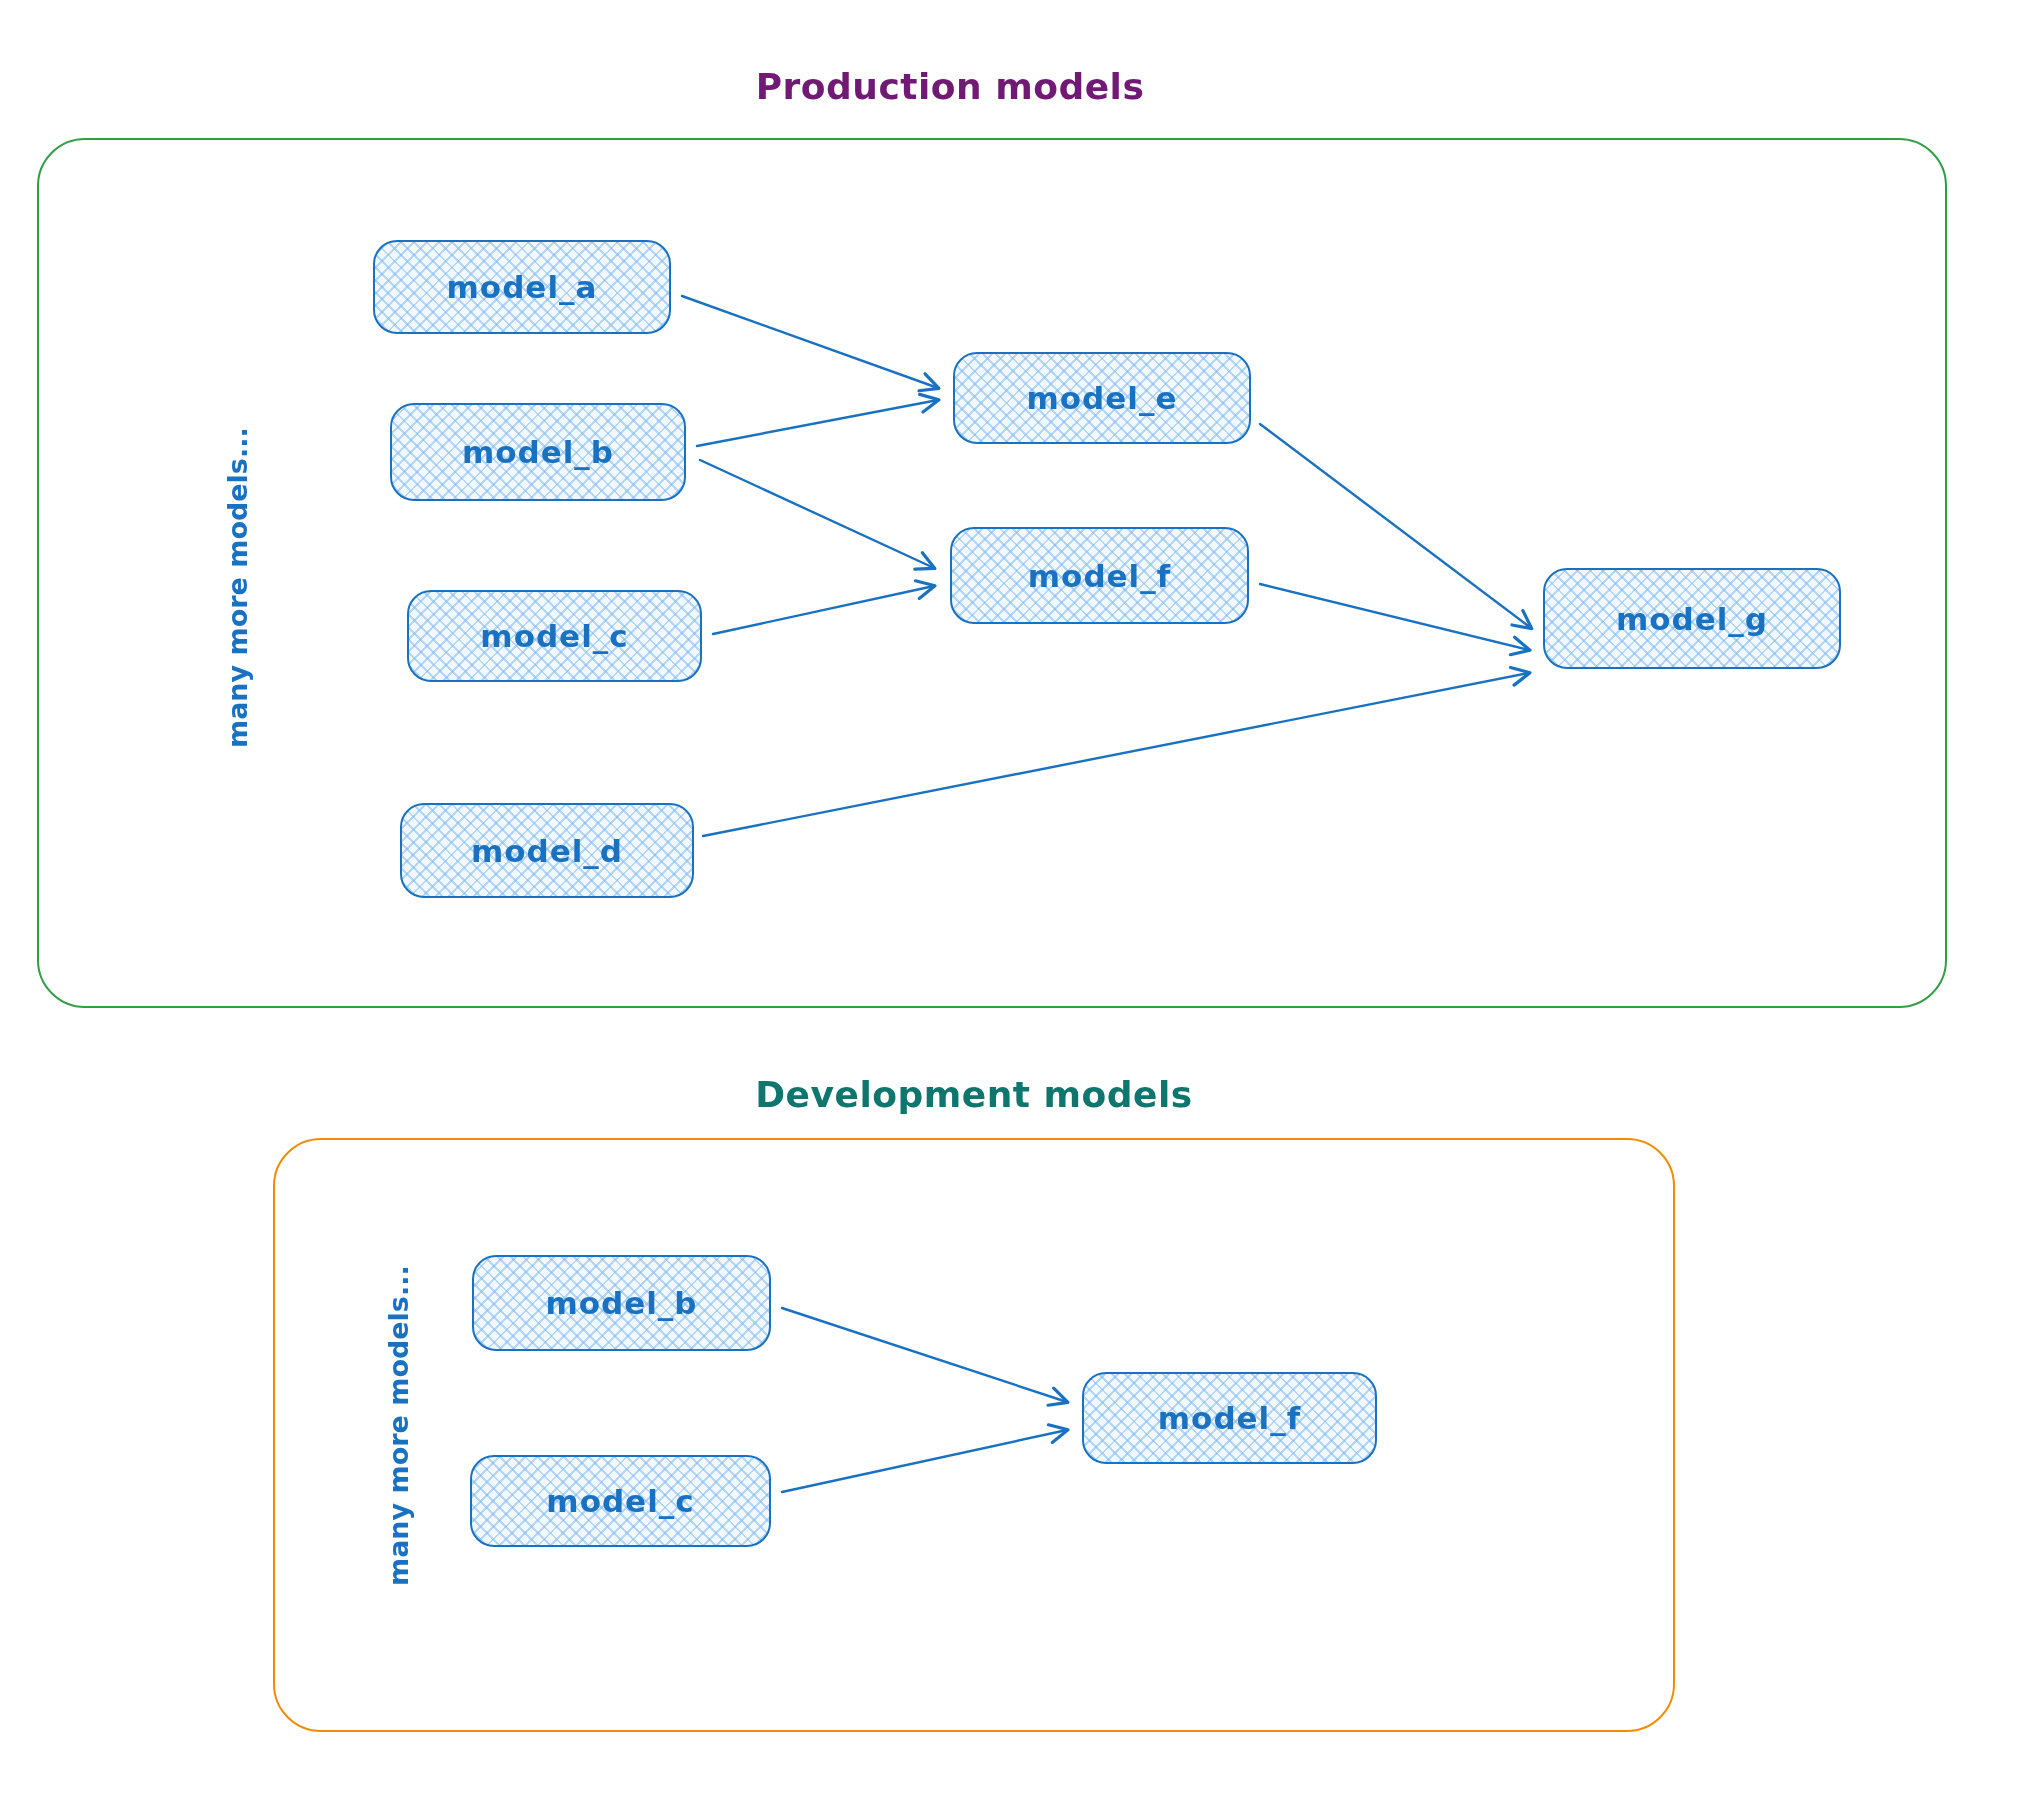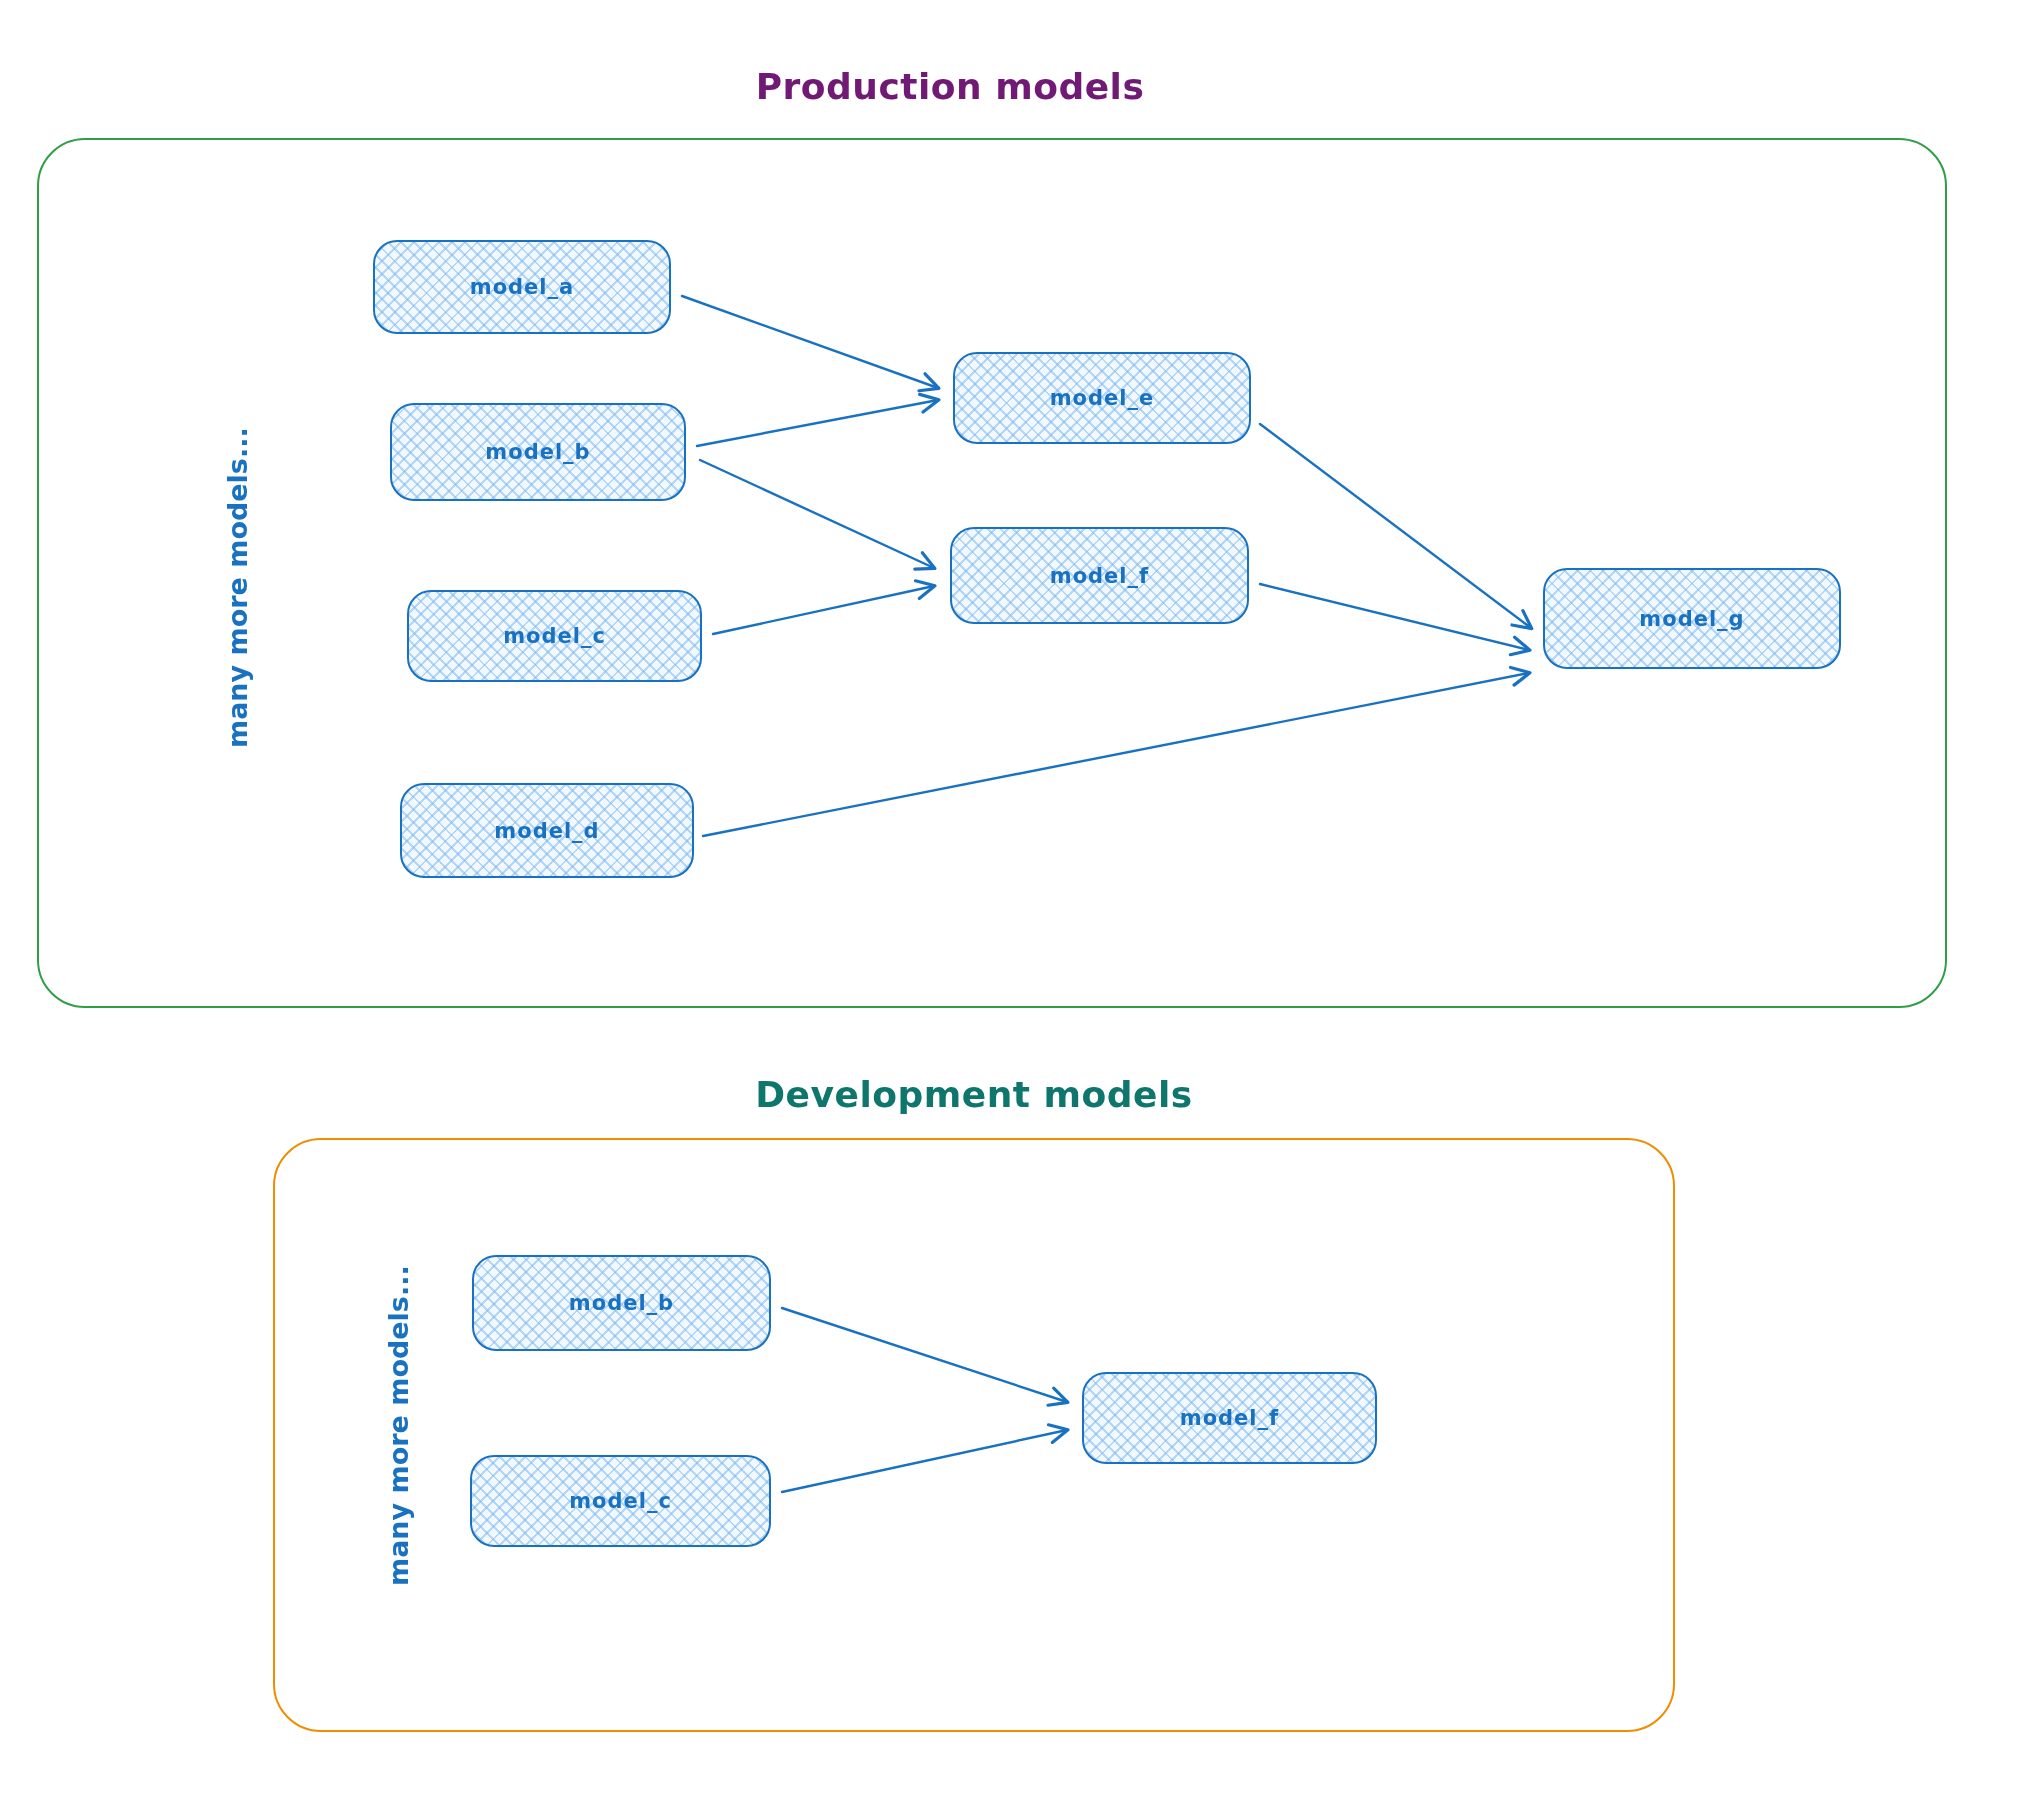--- a/index.html
+++ b/index.html
@@ -68,30 +68,30 @@
     background-color: #f2f8ff;
     background-image:
       repeating-linear-gradient(45deg,  rgba(120,181,240,0.50) 0 2px, transparent 2px 9px),
       repeating-linear-gradient(-45deg, rgba(120,181,240,0.50) 0 2px, transparent 2px 9px);
     display: flex;
     align-items: center;
     justify-content: center;
   }
   .node-label {
     color: #1971c2;
-    font-size: 21px;
+    font-size: 31px;
     font-weight: 600;
     letter-spacing: 1px;
     white-space: nowrap;
   }
   
   .n-prod-a { left: 373px; top: 240px; width: 294px; height: 90px; }
   .n-prod-b { left: 390px; top: 403px; width: 292px; height: 94px; }
   .n-prod-c { left: 407px; top: 590px; width: 291px; height: 88px; }
-  .n-prod-d { left: 400px; top: 783px; width: 290px; height: 91px; }
+  .n-prod-d { left: 400px; top: 803px; width: 290px; height: 91px; }
   .n-prod-e { left: 953px; top: 352px; width: 294px; height: 88px; border-radius: 24px; }
   .n-prod-f { left: 950px; top: 527px; width: 295px; height: 93px; }
   .n-prod-g { left: 1543px; top: 568px; width: 294px; height: 97px; }
   
   .n-dev-b { left: 472px; top: 1255px; width: 295px; height: 92px; }
   .n-dev-c { left: 470px; top: 1455px; width: 297px; height: 88px; }
   .n-dev-f { left: 1082px; top: 1372px; width: 291px; height: 88px; }
 </style>
 </head>
 <body>

